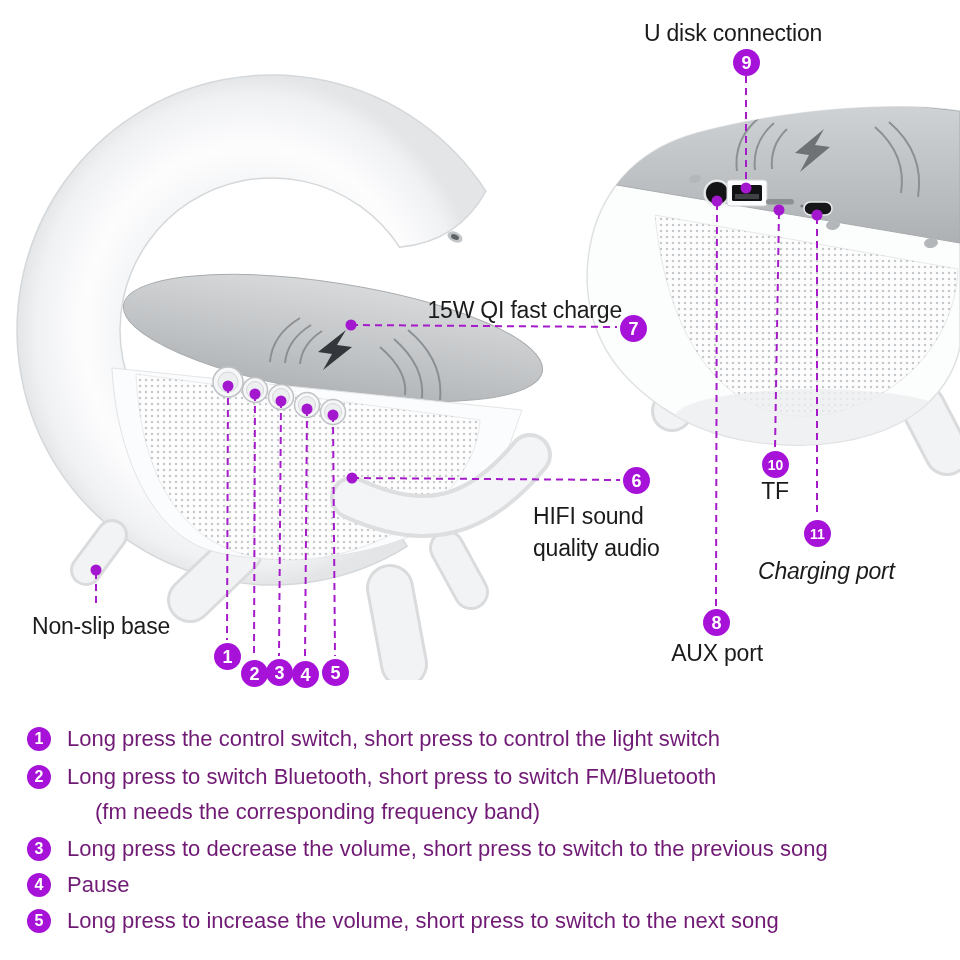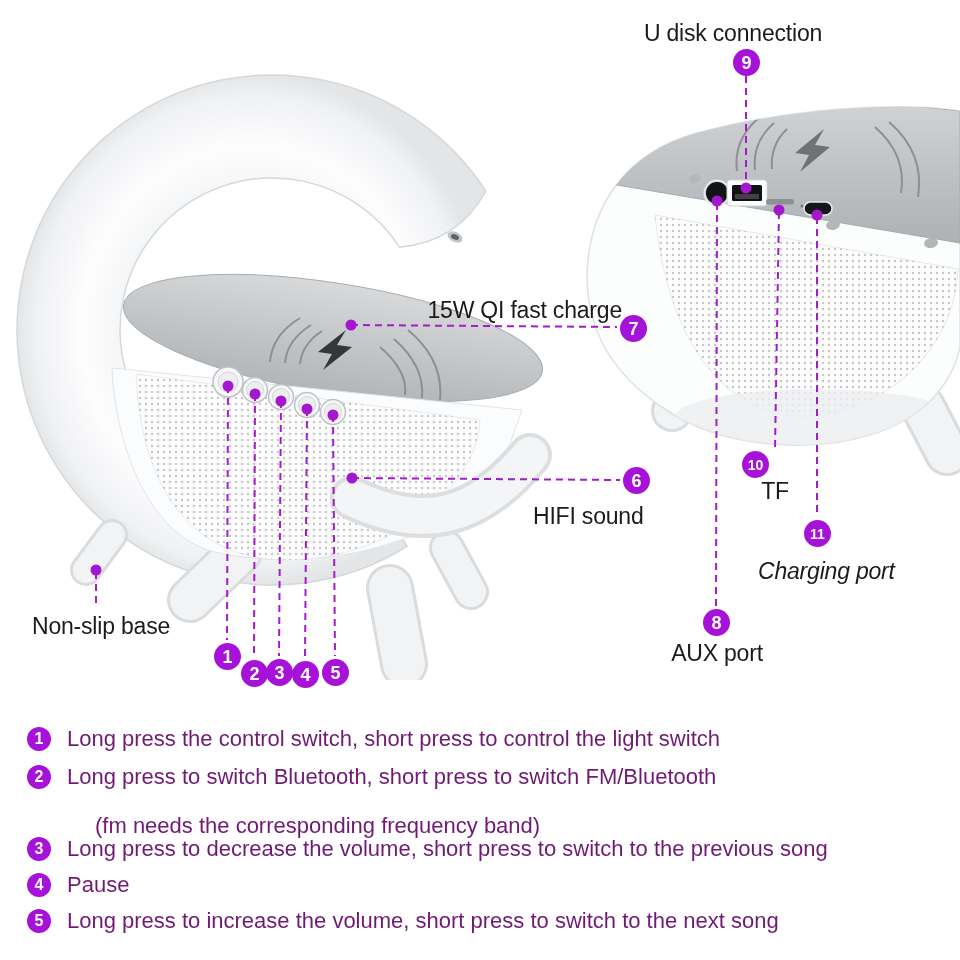--- a/index.html
+++ b/index.html
@@ -13,21 +13,21 @@
   .badge.small{font-size:14px;}
   .lbl{position:absolute;font-size:23px;color:#1b1b1b;white-space:nowrap;z-index:5;letter-spacing:-0.2px;}
   .lbl.center{transform:translateX(-50%);}
   .lbl.right{text-align:right;margin-top:6px;}
   .hifi-line{display:block;line-height:32px;}
   .lrow{position:absolute;left:27px;display:flex;align-items:flex-start;gap:16px;z-index:5;}
   .lbadge{flex:none;width:24px;height:24px;border-radius:50%;background:var(--purple);
           color:#fff;font-size:16px;font-weight:bold;display:flex;align-items:center;
           justify-content:center;line-height:1;margin-top:3px;}
   .ltext{font-size:22px;color:#701a75;line-height:30px;}
-  .ltext .cont{display:block;margin-left:28px;margin-top:19px;}
+  .ltext .cont{display:block;margin-left:28px;margin-top:5px;}
   :root{--purple:#a712d9;}
 </style>
 </head>
 <body>
 
 <div class="canvas">
 
   <svg class="product-left" style="left:0;top:30px;" width="570" height="650" viewBox="0 0 570 650">
     <defs>
       <radialGradient id="ringGrad" cx="50%" cy="50%" r="50%">
@@ -192,33 +192,34 @@
       <circle cx="333" cy="415" r="5.5"></circle>
         <circle cx="717" cy="201" r="5.5"></circle>
       <circle cx="779" cy="210" r="5.5"></circle>
         <circle cx="817" cy="215" r="5.5"></circle>
     </g>
   </svg>
 
   <div class="badge" style="left:733px;top:49px;">9</div>
   <div class="badge" style="left:620px;top:315px;">7</div>
   <div class="badge" style="left:623px;top:467px;">6</div>
-  <div class="badge small" style="left:742px;top:451px;">10</div>
+  <div class="badge small" style="left:762px;top:451px;">10</div>
   <div class="badge small" style="left:804px;top:520px;">11</div>
   <div class="badge" style="left:703px;top:609px;">8</div>
   <div class="badge" style="left:214px;top:643px;">1</div>
   <div class="badge" style="left:241px;top:660px;">2</div>
   <div class="badge" style="left:266px;top:659px;">3</div>
   <div class="badge" style="left:292px;top:661px;">4</div>
   <div class="badge" style="left:322px;top:659px;">5</div>
 
   <div class="lbl center" style="left:733px;top:20px;">U disk connection</div>
   <div class="lbl right" style="right:338px;top:291px;">15W QI fast charge</div>
   <div class="lbl" style="left:533px;top:500px;">
       <span class="hifi-line">HIFI sound</span>
+      <span class="hifi-line">quality audio</span>
     </div>
   <div class="lbl center" style="left:775px;top:478px;">TF</div>
   <div class="lbl" style="left:758px;top:558px;font-style:italic;">Charging port</div>
   <div class="lbl center" style="left:717px;top:640px;">AUX port</div>
   <div class="lbl" style="left:32px;top:613px;">Non-slip base</div>
 
   <div class="lrow" style="top:724px;">
     <span class="lbadge">1</span>
     <span class="ltext">Long press the control switch, short press to control the light switch</span>
   </div>

